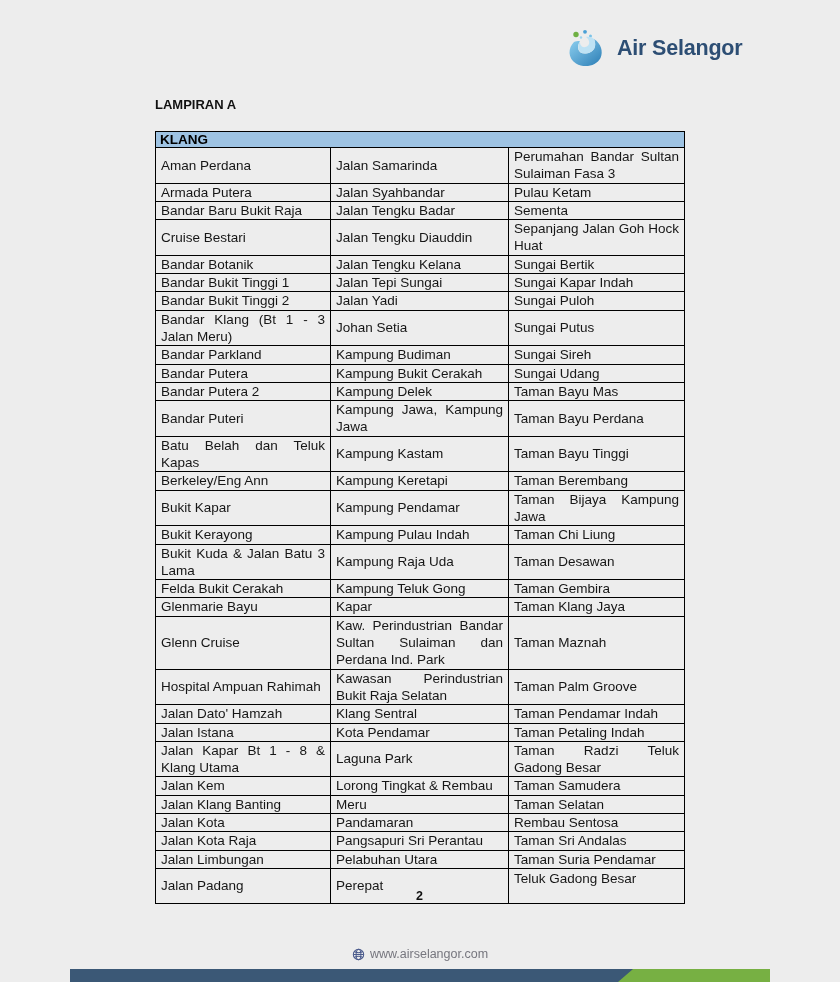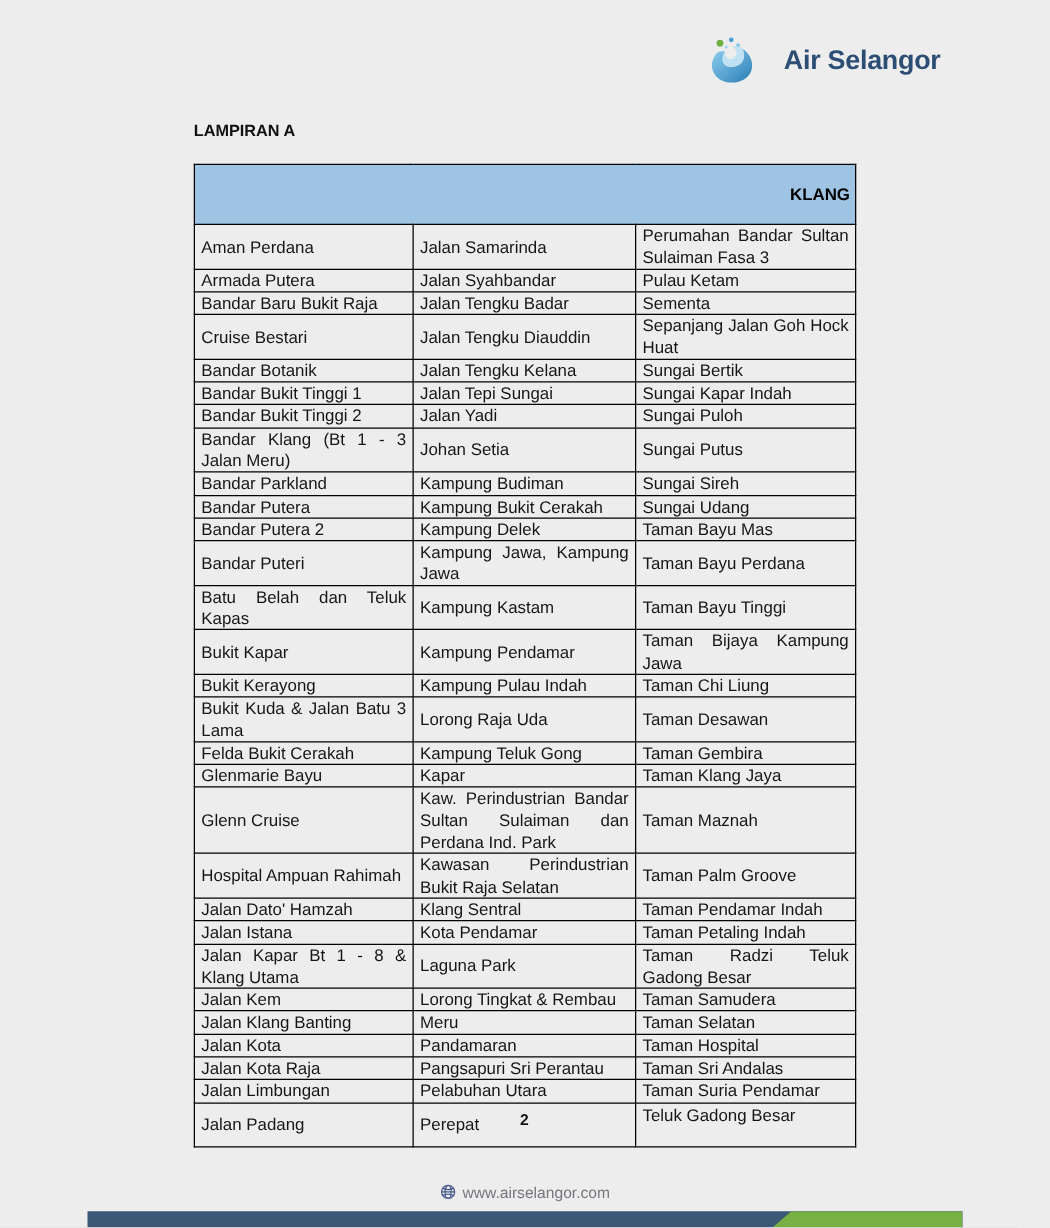--- a/index.html
+++ b/index.html
@@ -17,21 +17,21 @@
     position:relative;
     width:840px;height:982px;
     background:var(--page-bg);
     overflow:hidden;
     font-family:"Liberation Sans",sans-serif;
     color:var(--text);
   }
   
   .logo{
     position:absolute;left:566px;top:27px;
-    display:flex;align-items:center;gap:17px;
+    display:flex;align-items:center;gap:7px;
   }
   .logo svg{width:44px;height:42px;display:block;}
   .logo-text{
     font-size:21.5px;font-weight:bold;color:var(--logo-navy);
     letter-spacing:-0.2px;
   }
   
   .lampiran{
     position:absolute;left:155px;top:97px;width:529px;
     text-align:left;font-size:13px;font-weight:bold;color:#111;
@@ -40,42 +40,42 @@
   table.klang{
     position:absolute;left:155px;top:131px;width:529px;
     border-collapse:collapse;table-layout:fixed;
   }
   table.klang col.c1{width:175px;}
   table.klang col.c2{width:178px;}
   table.klang col.c3{width:176px;}
   table.klang th{
     background:var(--table-header-bg);
     border:1px solid #000;
-    font-size:13.5px;font-weight:bold;text-align:right;
-    height:15px;padding:16px 4px;color:#000;
+    font-size:13.5px;font-weight:bold;text-align:left;
+    height:15px;padding:0 4px;color:#000;
   }
   table.klang td{
     border:1px solid #000;
     font-size:13.5px;line-height:17.3px;
     padding:0 5px;
     text-align:justify;vertical-align:middle;
     color:var(--text);
     overflow-wrap:break-word;
   }
   tr.row-tall td{height:35px;}
   tr.row-tall td:nth-child(3){vertical-align:top;padding-top:1px;}
   
   .pagenum{
     position:absolute;left:155px;top:889px;width:529px;
     text-align:center;font-size:12.5px;font-weight:bold;color:#111;
   }
   
   .site{
     position:absolute;left:0;top:947px;width:840px;
-    display:flex;justify-content:center;align-items:flex-start;gap:5px;
+    display:flex;justify-content:center;align-items:flex-end;gap:5px;
     font-size:12.5px;color:var(--footer-text);
     text-decoration:none;
   }
   .site svg{width:13px;height:13px;display:block;}
   
   .footer-bar{
     position:absolute;left:70px;top:969px;width:700px;height:13px;
     background:var(--bar-blue);
   }
   .footer-bar-green{
@@ -182,32 +182,37 @@
           <td>Bandar Puteri</td>
           <td>Kampung Jawa, Kampung Jawa</td>
           <td>Taman Bayu Perdana</td>
         </tr>
         <tr>
           <td>Batu Belah dan Teluk Kapas</td>
           <td>Kampung Kastam</td>
           <td>Taman Bayu Tinggi</td>
         </tr>
         <tr>
+          <td>Berkeley/Eng Ann</td>
+          <td>Kampung Keretapi</td>
+          <td>Taman Berembang</td>
+        </tr>
+        <tr>
           <td>Bukit Kapar</td>
           <td>Kampung Pendamar</td>
           <td>Taman Bijaya Kampung Jawa</td>
         </tr>
         <tr>
           <td>Bukit Kerayong</td>
           <td>Kampung Pulau Indah</td>
           <td>Taman Chi Liung</td>
         </tr>
         <tr>
           <td>Bukit Kuda &amp; Jalan Batu 3 Lama</td>
-          <td>Lorong Raja Uda</td>
+          <td>Kampung Raja Uda</td>
           <td>Taman Desawan</td>
         </tr>
         <tr>
           <td>Felda Bukit Cerakah</td>
           <td>Kampung Teluk Gong</td>
           <td>Taman Gembira</td>
         </tr>
         <tr>
           <td>Glenmarie Bayu</td>
           <td>Kapar</td>
@@ -244,21 +249,21 @@
           <td>Taman Samudera</td>
         </tr>
         <tr>
           <td>Jalan Klang Banting</td>
           <td>Meru</td>
           <td>Taman Selatan</td>
         </tr>
         <tr>
           <td>Jalan Kota</td>
           <td>Pandamaran</td>
-          <td>Taman Hospital</td>
+          <td>Rembau Sentosa</td>
         </tr>
         <tr>
           <td>Jalan Kota Raja</td>
           <td>Pangsapuri Sri Perantau</td>
           <td>Taman Sri Andalas</td>
         </tr>
         <tr>
           <td>Jalan Limbungan</td>
           <td>Pelabuhan Utara</td>
           <td>Taman Suria Pendamar</td>

